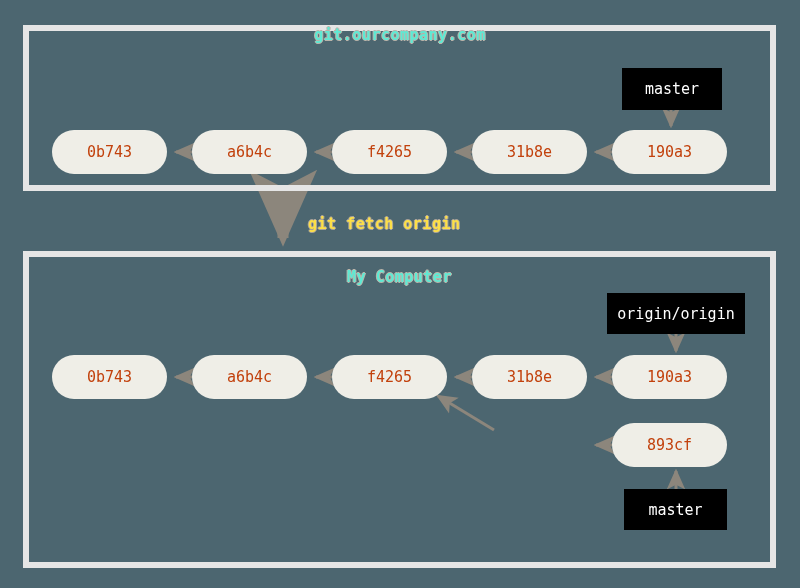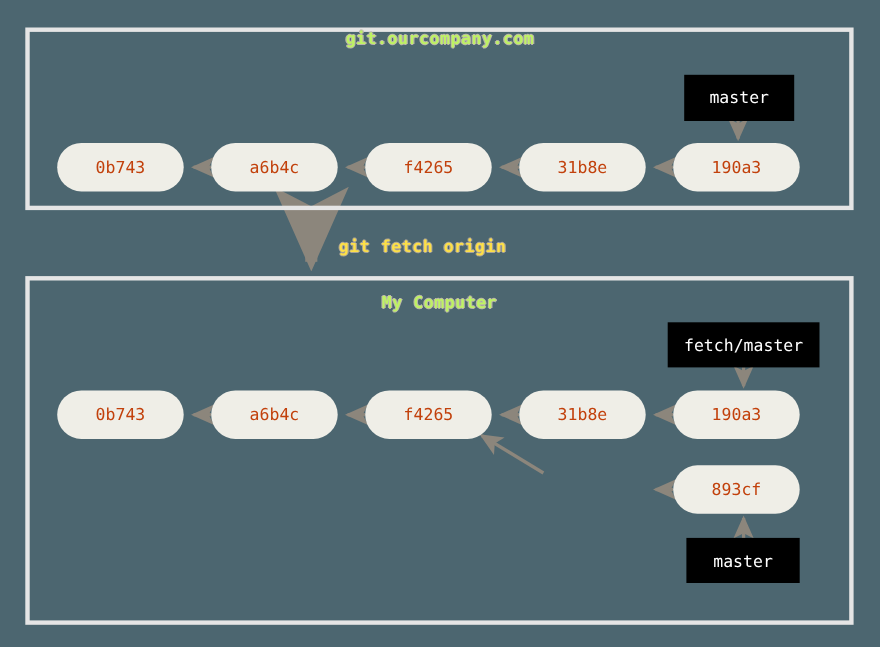--- a/index.html
+++ b/index.html
@@ -13,34 +13,34 @@
     font-family: "DejaVu Sans Mono", monospace;
     overflow: hidden;
   }
   #stage {
     position: relative;
     width: 800px;
     height: 588px;
   }
   .frame {
     position: absolute;
-    border: 4px solid #e5e5e5;
+    border: 6px solid #e5e5e5;
     box-sizing: border-box;
   }
   #frame-remote { left: 23px; top: 25px; width: 753px; height: 166px; }
   #frame-local  { left: 23px; top: 251px; width: 753px; height: 317px; }
 
   .frame-title {
     position: absolute;
     width: 100%;
     text-align: center;
     font-family: "DejaVu Sans Mono", monospace;
     font-size: 15px;
     font-weight: bold;
-    color: #bef264;
+    color: #5eead4;
     text-shadow:
       1px 0 0 #b9b4aa,
       -1px 0 0 #b9b4aa,
       0 1px 0 #b9b4aa,
       0 -1px 0 #b9b4aa;
     letter-spacing: 0.5px;
   }
   #title-remote { left: 0; top: 26px; }
   #title-local  { left: 0; top: 11px; }
 
@@ -159,17 +159,17 @@
   </div>
 
   <div class="commit" style="left:52px;  top:355px;">0b743</div>
   <div class="commit" style="left:192px; top:355px;">a6b4c</div>
   <div class="commit" style="left:332px; top:355px;">f4265</div>
   <div class="commit" style="left:472px; top:355px;">31b8e</div>
   <div class="commit" style="left:612px; top:355px;">190a3</div>
 
   <div class="commit" style="left:612px; top:423px;">893cf</div>
 
-  <div class="branch-label" style="left:607px; top:293px; width:138px; height:41px;">fetch/master</div>
+  <div class="branch-label" style="left:607px; top:293px; width:138px; height:41px;">origin/origin</div>
 
   <div class="branch-label" style="left:624px; top:489px; width:103px; height:41px;">master</div>
 
 </div>
 
 </body></html>

